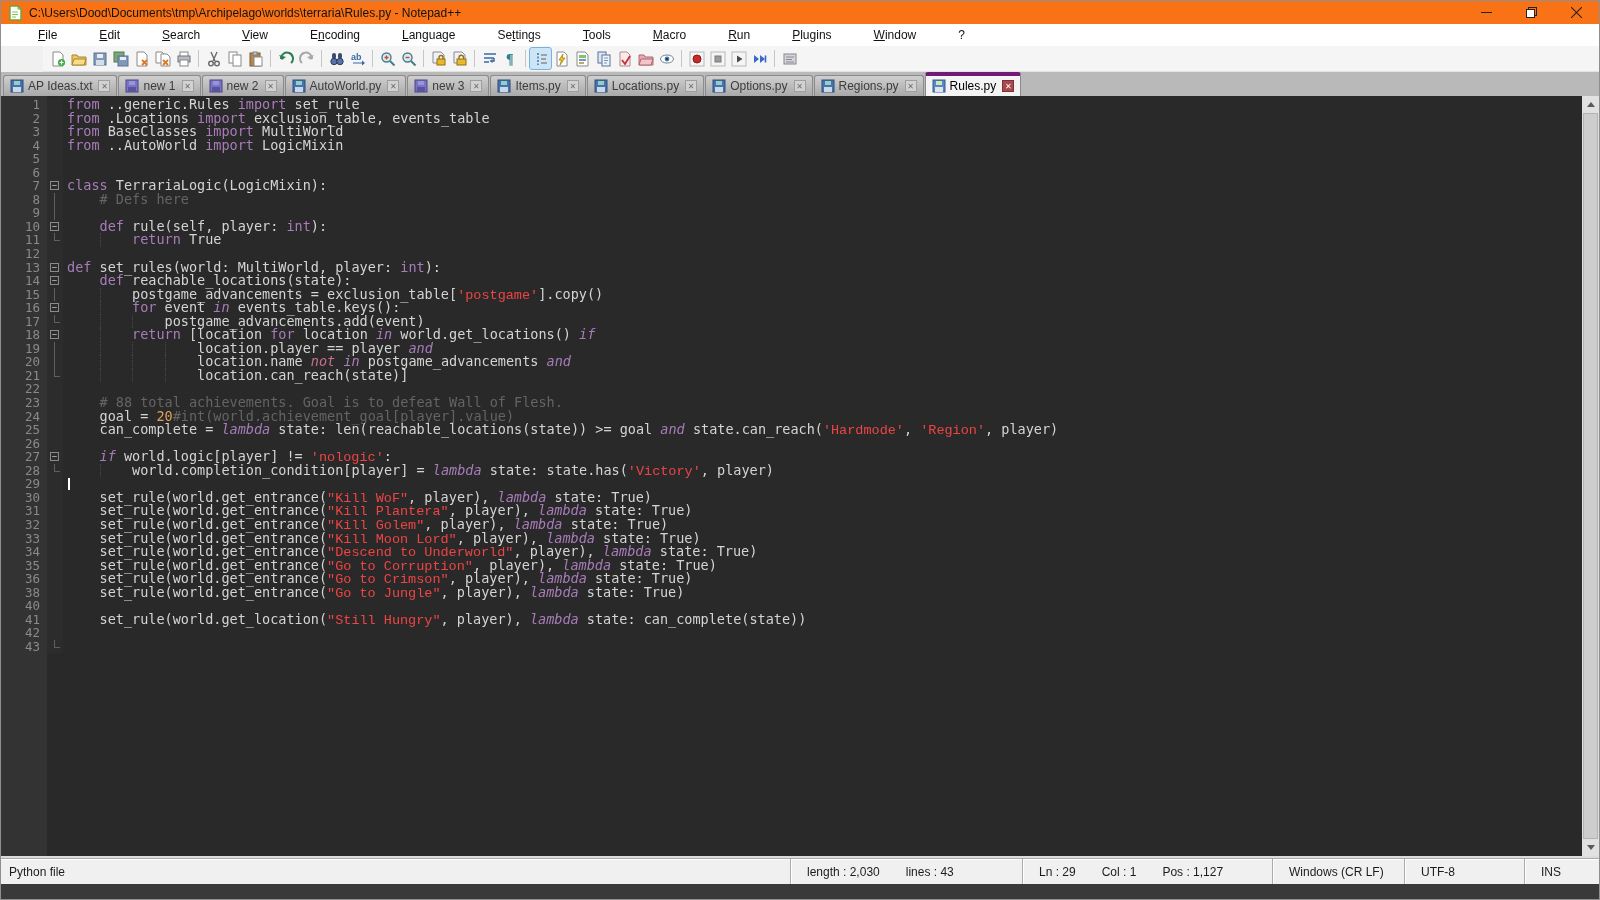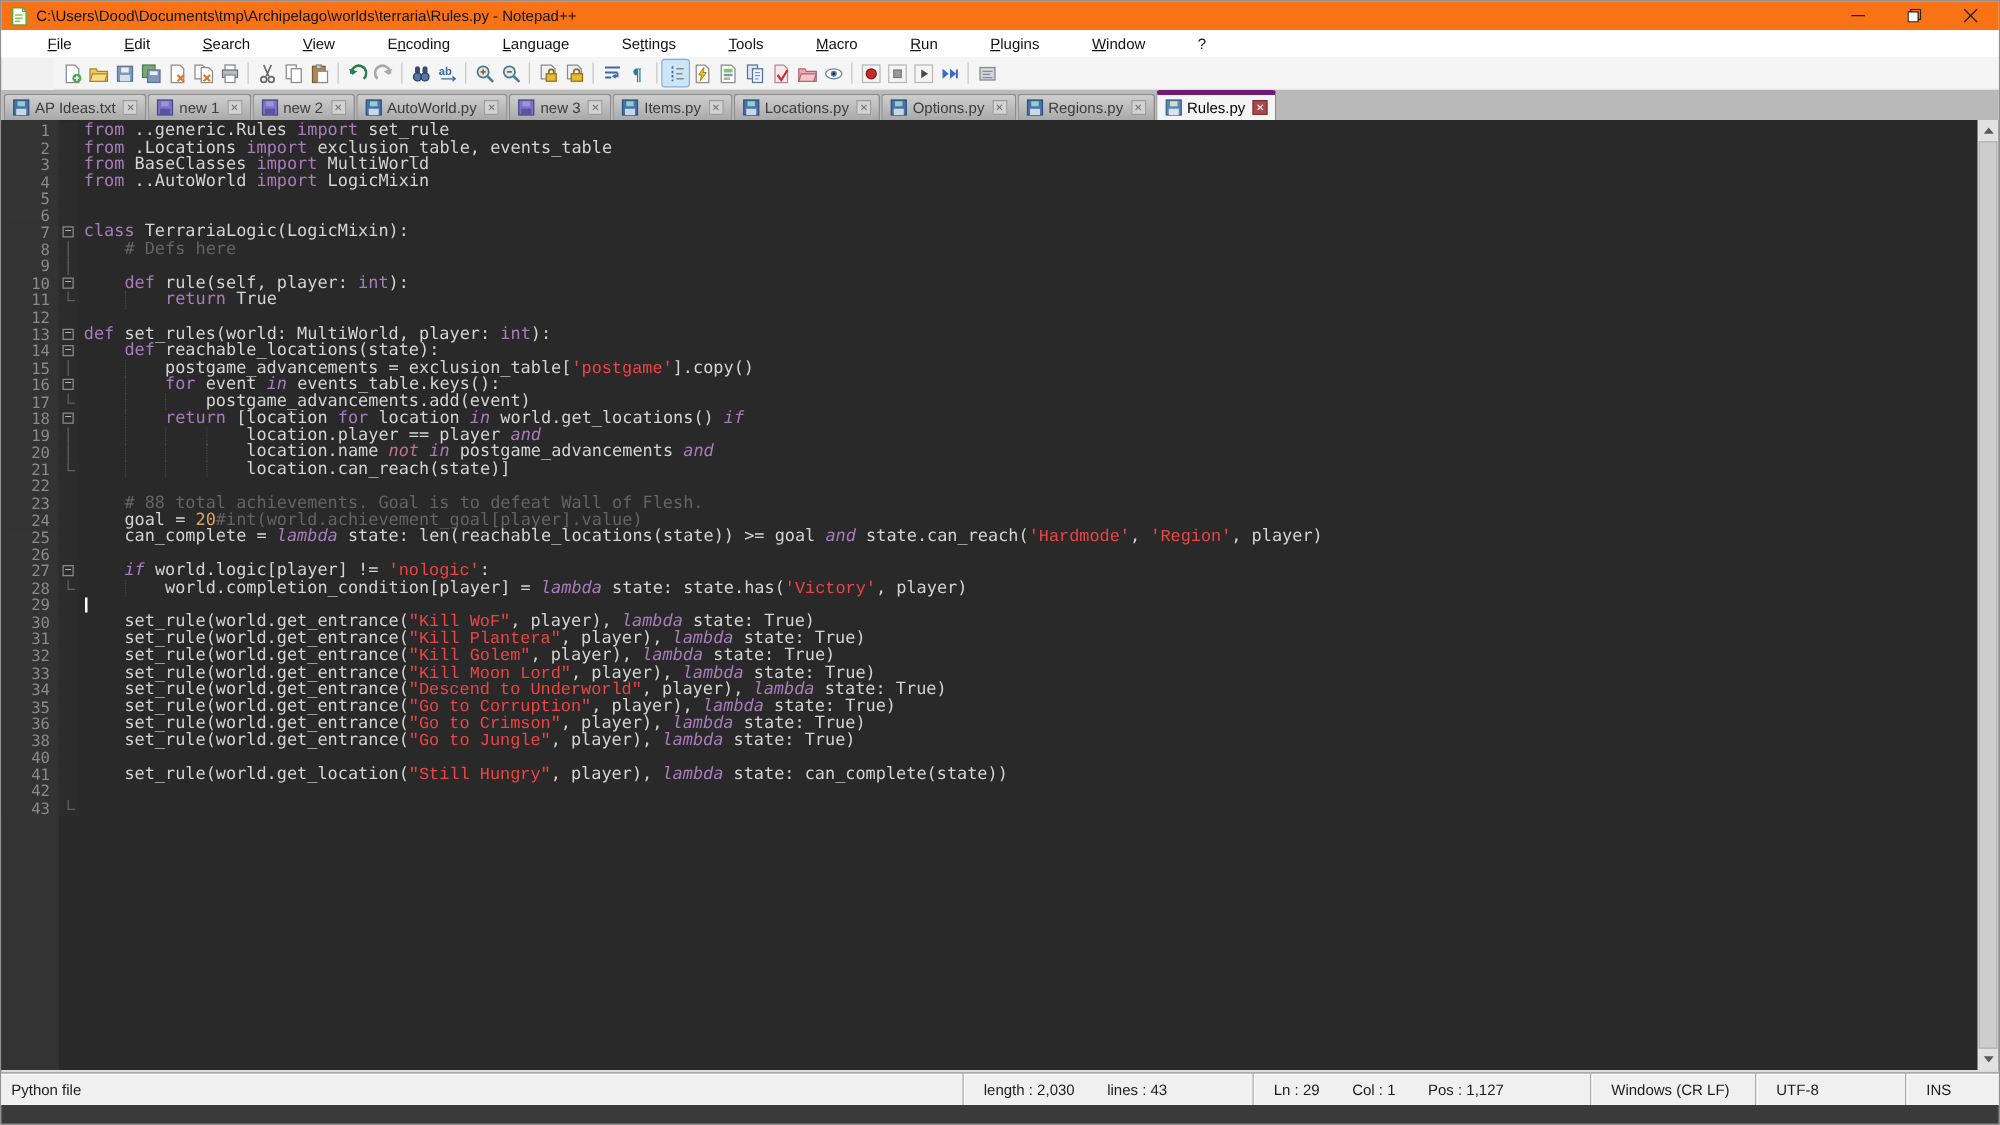--- a/index.html
+++ b/index.html
@@ -80,21 +80,21 @@
   .vthumb { position:absolute; left:1px; right:1px; top:17px; bottom:17px; background:#cdcdcd;
     border:1px solid #b3b3b3; }
 
   
   .statusbar { height:26px; background:#f0f0f0; border-top:1px solid #ababab;
     box-shadow:inset 0 1px 0 #ffffff; display:flex; align-items:stretch;
     font-size:12px; color:#1c1c1c; flex:0 0 auto; }
   .seg { display:flex; align-items:center; border-left:1px solid #ababab;
     box-shadow:inset 1px 0 0 #ffffff; padding-left:16px; gap:26px; white-space:nowrap;text-align:center; }
   .seg:first-child { border-left:none; box-shadow:none; padding-left:8px; flex:1; }
-  .seg.s2 { width:232px; } .seg.s3 { width:250px; } .seg.s4 { width:132px;margin-left:20px; }
+  .seg.s2 { width:232px; } .seg.s3 { width:250px; } .seg.s4 { width:132px; }
   .seg.s5 { width:120px; } .seg.s6 { width:75px; }
 
   .bottom-strip { height:15px; background:#3a3a3a; flex:0 0 auto; }
 </style>
 </head>
 <body>
 
 <div class="window">
 
   <div class="titlebar">

